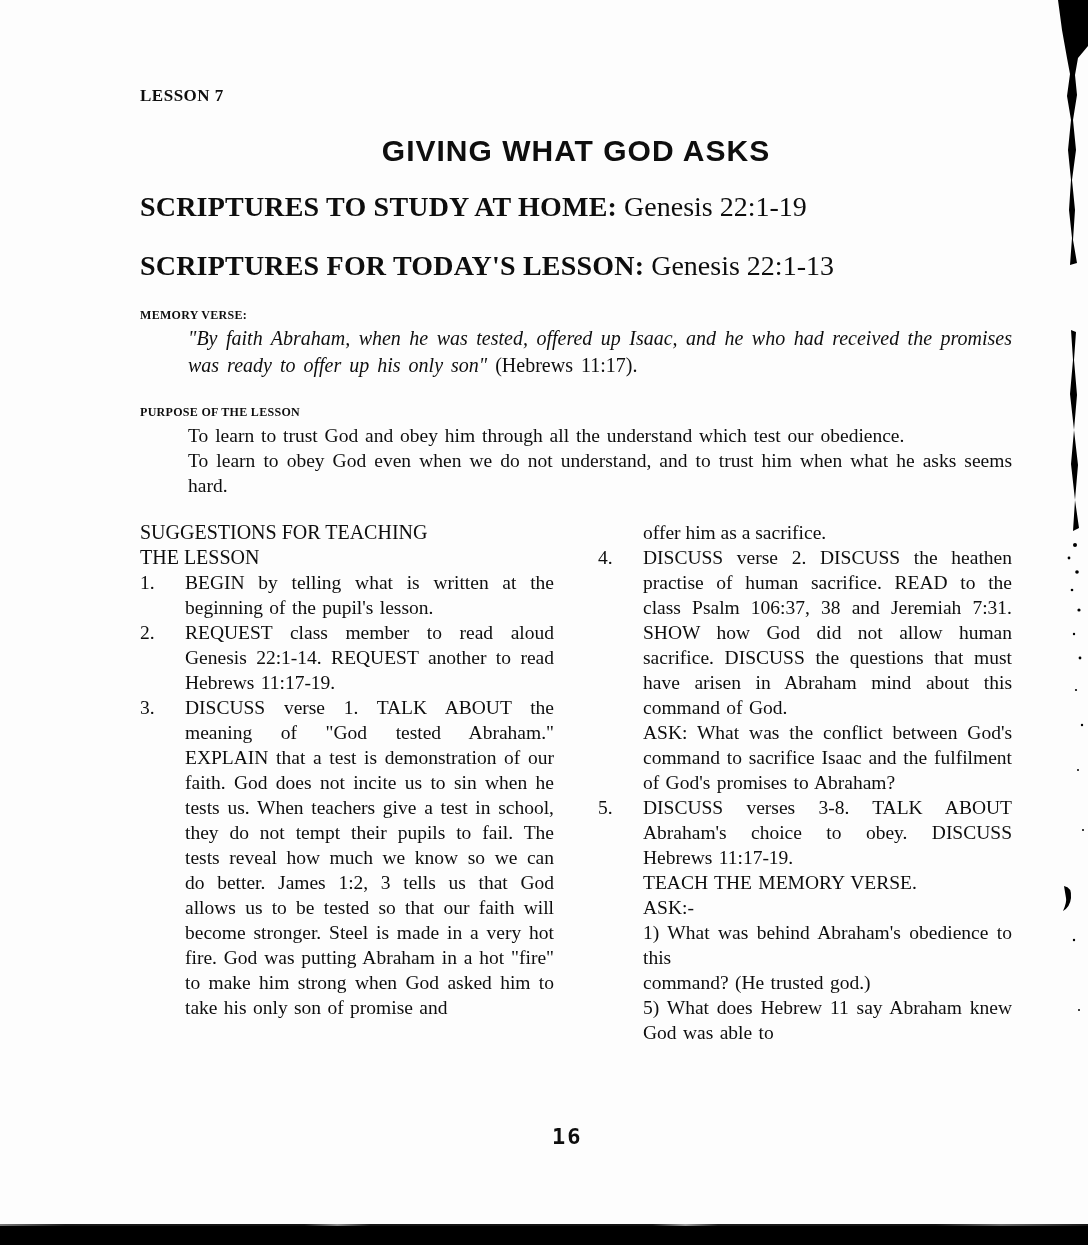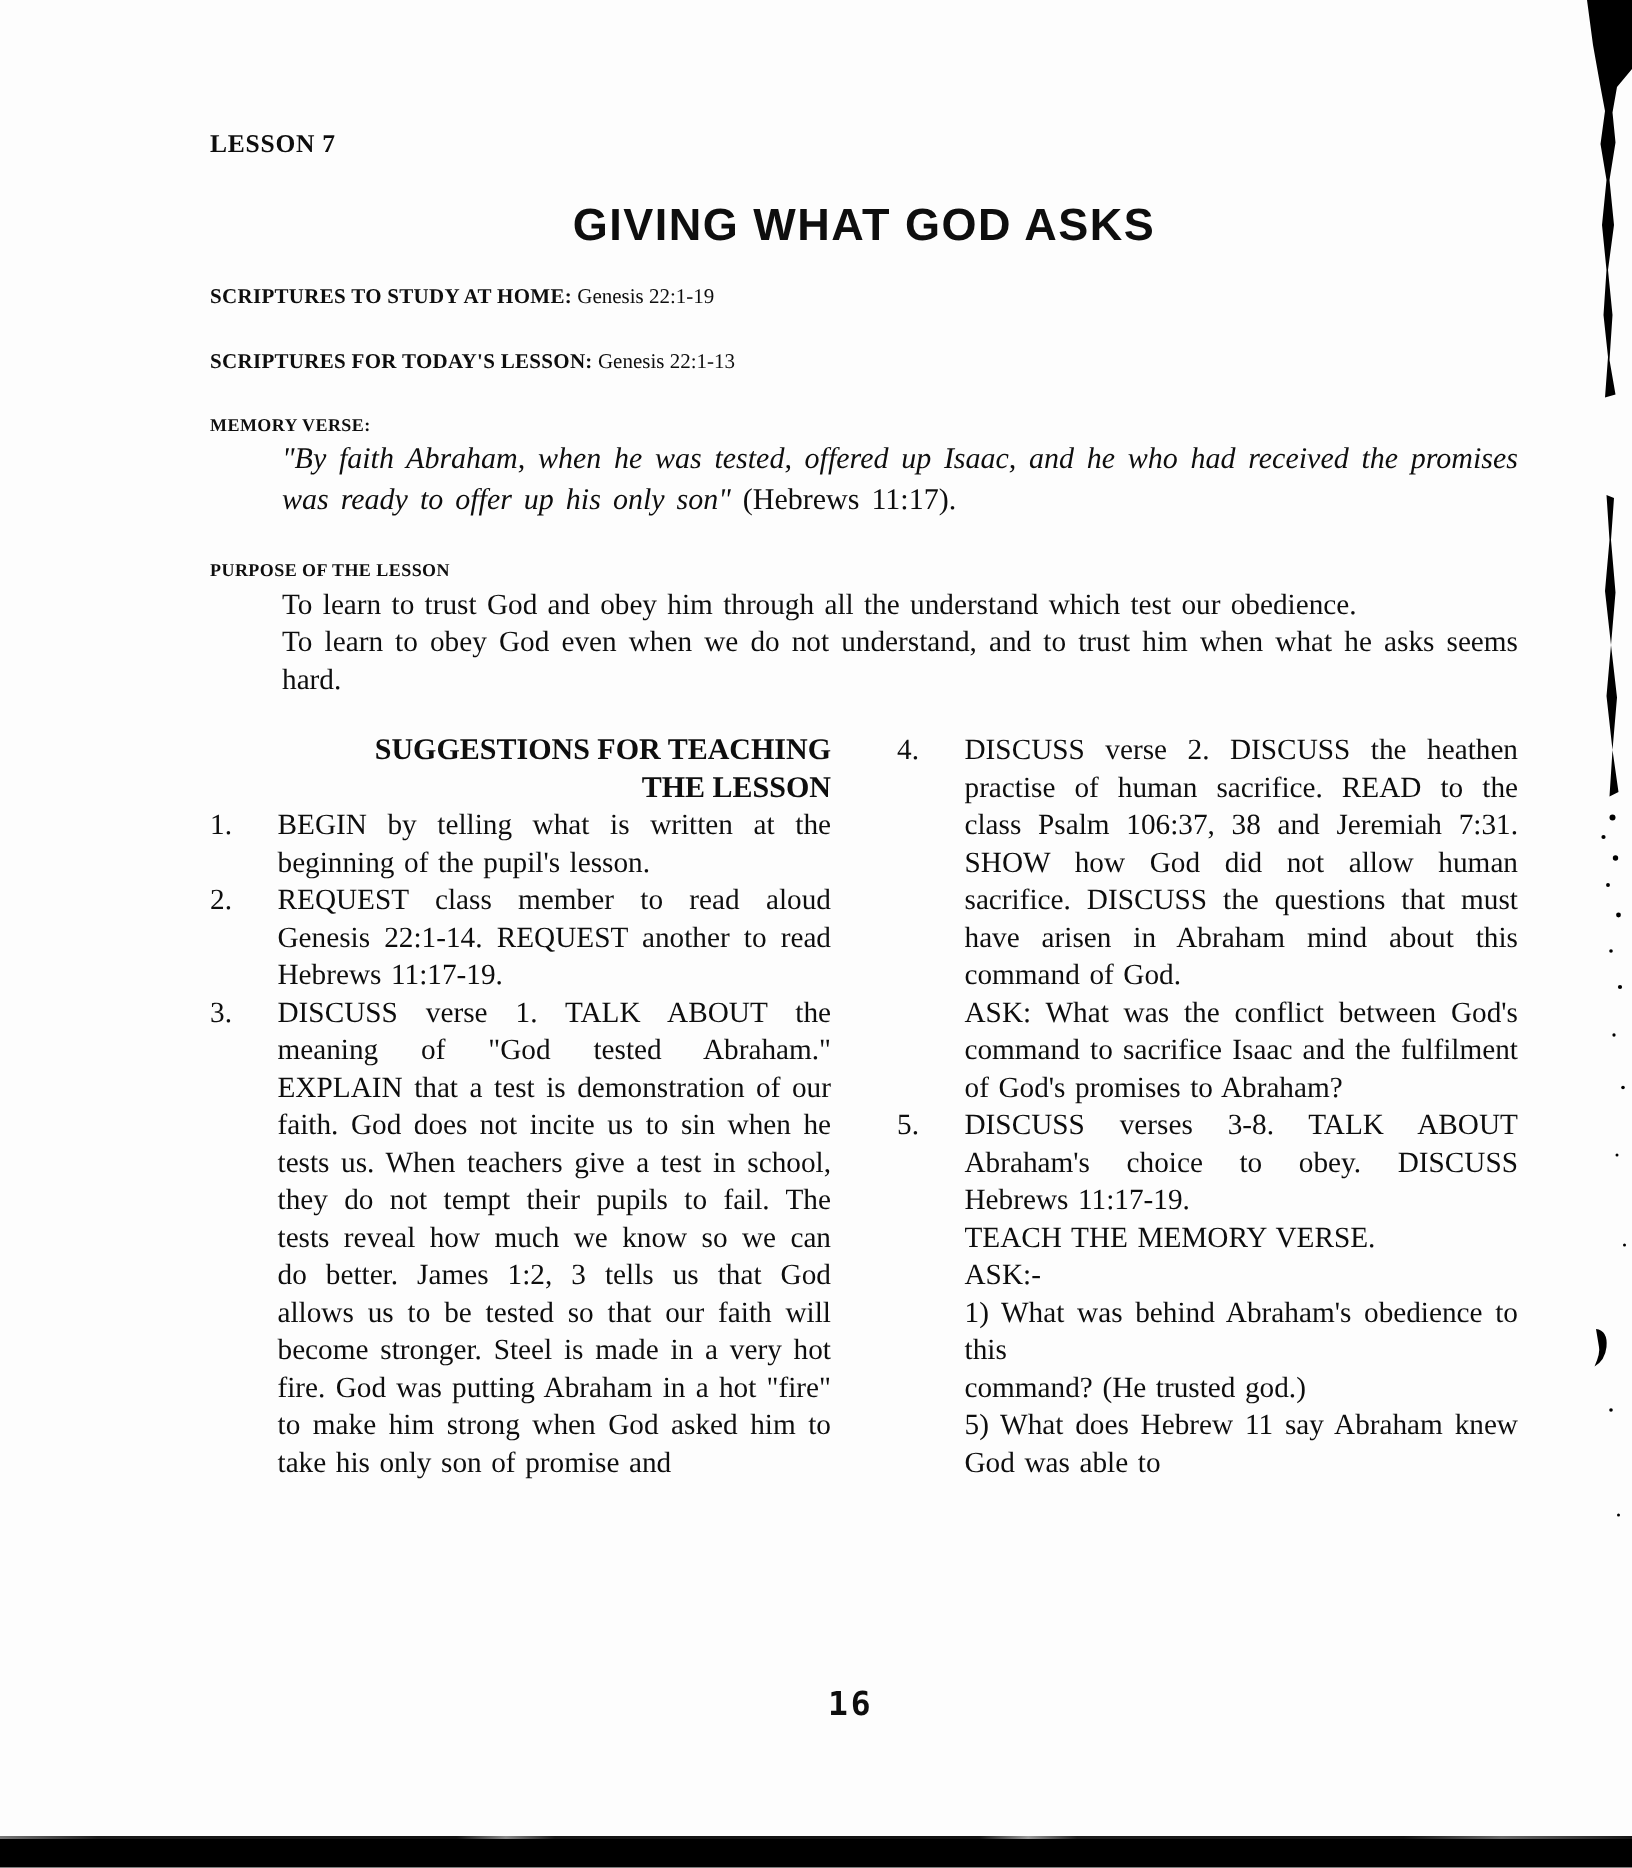--- a/index.html
+++ b/index.html
@@ -23,21 +23,21 @@
   }
   .page-title{
     text-align:center;
     font-family:"Liberation Sans",sans-serif;
     font-weight:bold;
     font-size:30px;
     letter-spacing:1px;
     margin-top:28px;
   }
   .scripture-line{
-    font-size:14px;
+    font-size:28px;
     margin-top:27px;
     white-space:nowrap;
   }
   .scripture-line .lbl{font-weight:bold;letter-spacing:0.2px;}
   .scripture-line.first{margin-top:23px;}
   .section-label{
     font-weight:bold;
     font-size:12px;
     letter-spacing:0.3px;
     margin-top:26px;
@@ -65,22 +65,22 @@
     display:flex;
     margin-top:22px;
   }
   .col{
     width:414px;
     font-size:19.5px;
     line-height:25px;
   }
   .col.left{margin-right:44px;}
   .col-heading{
-    text-align:right;
-    font-weight:bold;
+    text-align:left;
+    font-weight:normal;
     font-size:20px;
     line-height:25px;
   }
   .li{
     display:flex;
   }
   .li .num{
     width:45px;
     flex-shrink:0;
   }
@@ -161,20 +161,21 @@
         <div class="num">2.</div>
         <div class="body">REQUEST class member to read aloud Genesis 22:1-14. REQUEST another to read Hebrews 11:17-19.</div>
       </div>
       <div class="li">
         <div class="num">3.</div>
         <div class="body">DISCUSS verse 1. TALK ABOUT the meaning of "God tested Abraham." EXPLAIN that a test is demonstration of our faith. God does not incite us to sin when he tests us. When teachers give a test in school, they do not tempt their pupils to fail. The tests reveal how much we know so we can do better. James 1:2, 3 tells us that God allows us to be tested so that our faith will become stronger. Steel is made in a very hot fire. God was putting Abraham in a hot "fire" to make him strong when God asked him to take his only son of promise and</div>
       </div>
     </div>
 
     <div class="col right">
+      <div class="cont-line">offer him as a sacrifice.</div>
       <div class="li">
         <div class="num">4.</div>
         <div class="body">
           <p>DISCUSS verse 2. DISCUSS the heathen practise of human sacrifice. READ to the class Psalm 106:37, 38 and Jeremiah 7:31. SHOW how God did not allow human sacrifice. DISCUSS the questions that must have arisen in Abraham mind about this command of God.</p>
           <p>ASK: What was the conflict between God's command to sacrifice Isaac and the fulfilment of God's promises to Abraham?</p>
         </div>
       </div>
       <div class="li">
         <div class="num">5.</div>
         <div class="body">

